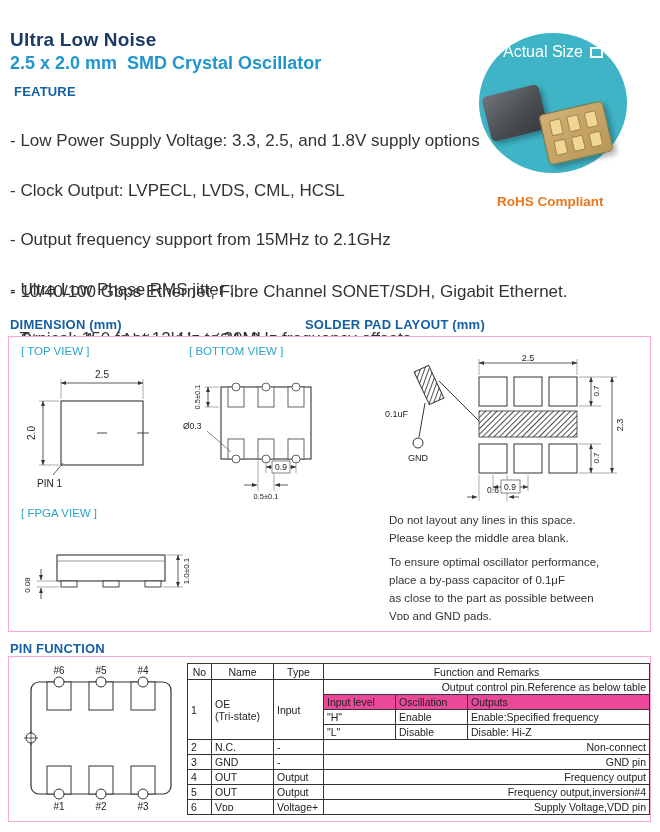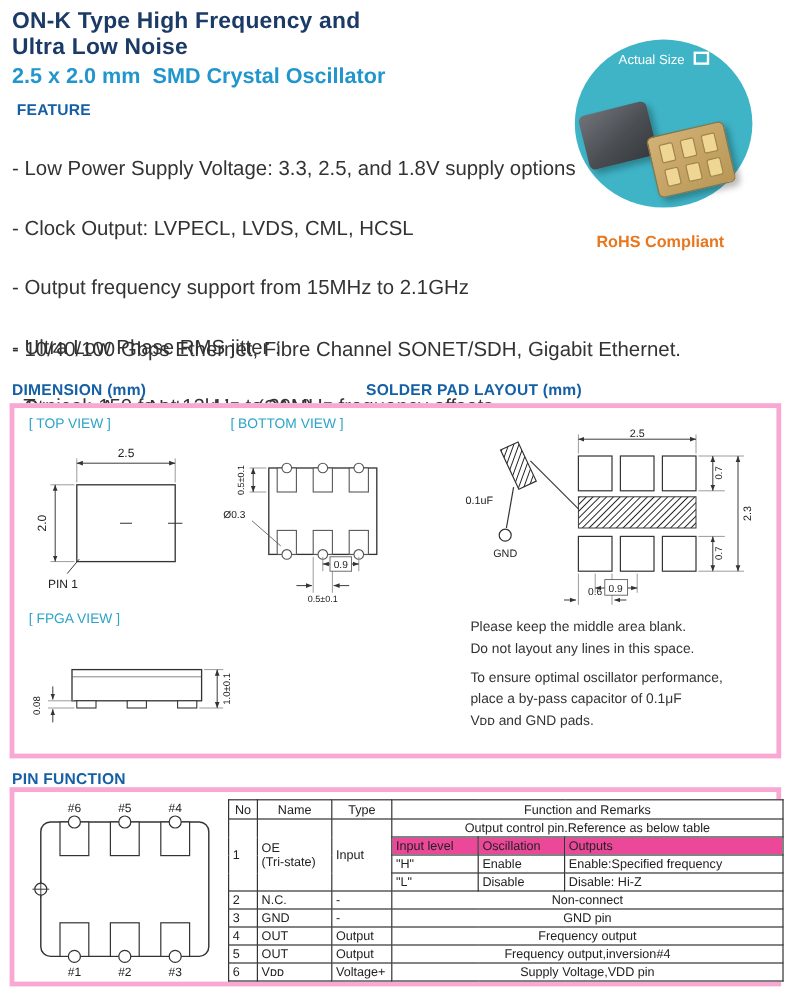--- a/index.html
+++ b/index.html
@@ -5,54 +5,53 @@
   * { margin:0; padding:0; box-sizing:border-box; }
   body { background:#fff; font-family:"Liberation Sans", sans-serif; }
   .page { position:relative; width:660px; height:832px; background:#fff; overflow:hidden; }
   .abs { position:absolute; }
   .title { font-size:19px; font-weight:bold; color:#1b3a66; letter-spacing:0.2px; }
   .subtitle { font-size:18px; font-weight:bold; color:#2196cc; white-space:pre; }
   .sec-head { font-size:13px; font-weight:bold; color:#1560a5; letter-spacing:0.2px; }
   .body-list { font-size:17px; color:#333; line-height:16.5px; white-space:pre-wrap; }
   .app-list { line-height:16px; }
   .view-label { font-size:11.5px; color:#2da4c8; }
-  .box { border:4px solid #f9a8d4; background:#fff; }
+  .box { border:1px solid #f9a8d4; background:#fff; }
   .note { font-size:11.5px; color:#333; line-height:18px; }
   .rohs { color:#e8771e; font-weight:bold; font-size:13.5px; }
 
   .hero-circle { left:479px; top:33px; width:148px; height:140px; border-radius:50%;
                  background:#3eb4c6; color:#fff; text-align:center; }
-  .hero-circle .as-row { margin-top:10px; font-size:11px; }
+  .hero-circle .as-row { margin-top:10px; font-size:16px; }
   .as-square { display:inline-block; width:13px; height:11px; border:2px solid #fff;
                margin-left:7px; vertical-align:-1px; }
   .chip-dark { left:486px; top:90px; width:58px; height:46px; border-radius:5px;
                background:linear-gradient(150deg,#70747a 0%,#4a4d52 55%,#35383c 100%);
                transform:rotate(-14deg); box-shadow:3px 4px 5px rgba(0,0,0,0.28); }
   .chip-gold { left:543px; top:107px; width:66px; height:52px; border-radius:5px;
                background:linear-gradient(150deg,#d3b176,#b99757); border:1px solid #8d7340;
                transform:rotate(-13deg); display:grid; grid-template-columns:repeat(3,1fr);
                grid-template-rows:repeat(2,1fr); gap:5px 6px; padding:7px 8px;
                box-shadow:3px 4px 5px rgba(0,0,0,0.28); }
   .chip-gold span { background:#efd695; border:1px solid #a0854a; border-radius:2px; }
 
   .pin-table { border-collapse:collapse; table-layout:fixed; width:462px;
                font-size:10.5px; color:#222; background:#fff; }
   .pin-table td, .pin-table th { border:1px solid #333; padding:0 3px; height:15px;
                font-weight:normal; vertical-align:middle; overflow:hidden; }
   .pin-table th { height:16px; }
-  .pin-table .left { text-align:center; }
+  .pin-table .left { text-align:right; }
   .pin-table .subhead td { background:#ec4899; }
   svg text { font-family:"Liberation Sans", sans-serif; }
 </style>
 </head>
 <body>
 
 <div class="page">
 
-  <div class="abs title" style="left:10px;top:7px">ON-K Type High Frequency and</div>
   <div class="abs title" style="left:10px;top:29px">Ultra Low Noise</div>
   <div class="abs subtitle" style="left:10px;top:53px">2.5 x 2.0 mm  SMD Crystal Oscillator</div>
 
   <div class="abs hero-circle">
     <div class="as-row">
       <span>Actual Size</span><span class="as-square"></span>
     </div>
   </div>
   <div class="abs chip-dark"></div>
   <div class="abs chip-gold">
@@ -231,26 +230,27 @@
       <text x="218" y="40" text-anchor="middle" font-size="8" fill="#222" transform="rotate(-90 218 40)">0.7</text>
       <text x="218" y="107" text-anchor="middle" font-size="8" fill="#222" transform="rotate(-90 218 107)">0.7</text>
       <text x="242" y="74" text-anchor="middle" font-size="9" fill="#222" transform="rotate(-90 242 74)">2.3</text>
       <text x="129" y="139" text-anchor="middle" font-size="8.5" fill="#222">0.9</text>
       <text x="112" y="142" text-anchor="middle" font-size="8.5" fill="#222">0.6</text>
       <text x="4" y="66" font-size="9" fill="#222">0.1uF</text>
       <text x="37" y="110" text-anchor="middle" font-size="9" fill="#222">GND</text>
     </svg>
 
     <div class="abs note" style="left:380px;top:174px">
+      <div>Do not layout any lines in this space.</div>
       <div>Please keep the middle area blank.</div>
-      <div>Do not layout any lines in this space.</div>
     </div>
     <div class="abs note" style="left:380px;top:216px">
       <div>To ensure optimal oscillator performance,</div>
       <div>place a by-pass capacitor of 0.1μF</div>
+      <div>as close to the part as possible between</div>
       <div>Vᴅᴅ and GND pads.</div>
     </div>
   </div>
 
   <div class="abs sec-head" style="left:10px;top:641px">PIN FUNCTION</div>
   <div class="abs box" style="left:8px;top:656px;width:643px;height:166px">
 
     <svg class="abs" style="left:8px;top:5px" width="170" height="154" viewBox="0 0 170 154">
       <text x="42" y="12" text-anchor="middle" font-size="10" fill="#222">#6</text>
       <text x="84" y="12" text-anchor="middle" font-size="10" fill="#222">#5</text>

